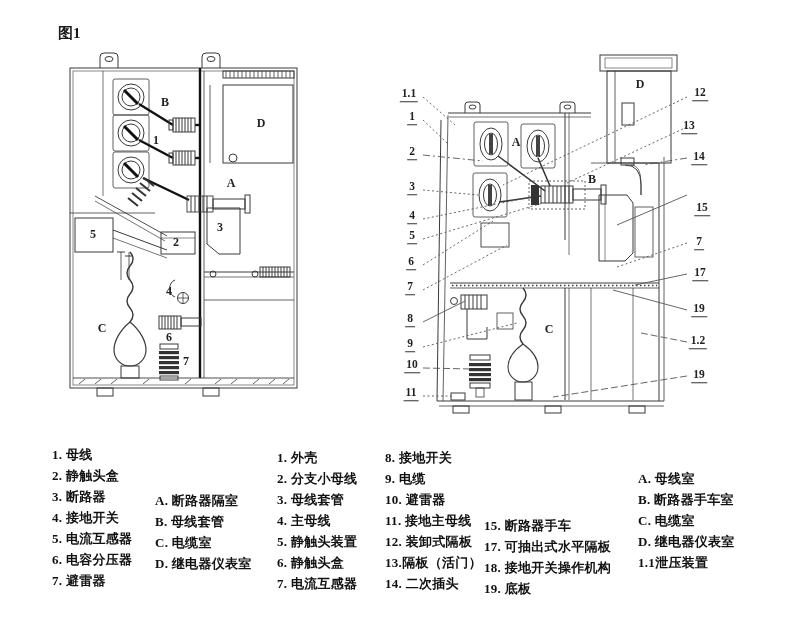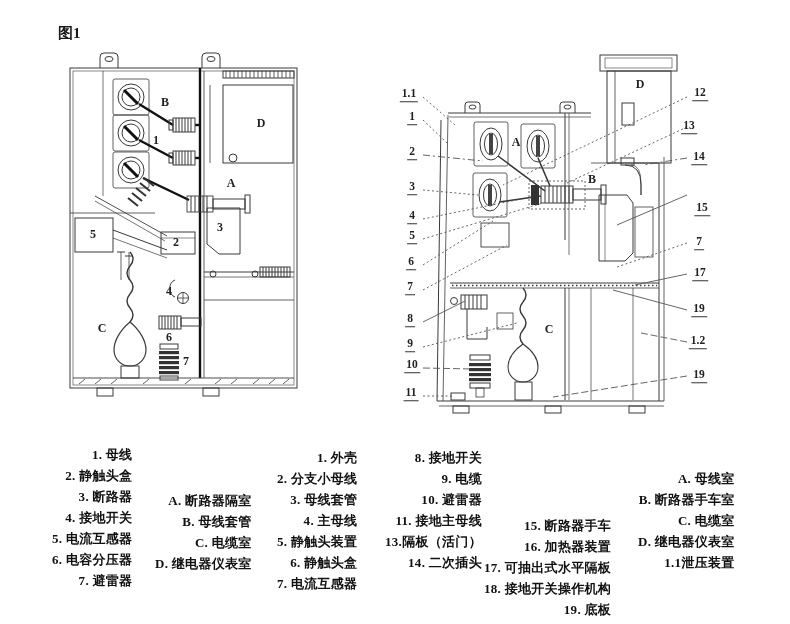--- a/index.html
+++ b/index.html
@@ -11,21 +11,21 @@
   .fig{position:absolute;}
   .fig svg{position:absolute;left:0;top:0;}
   .fig1{left:55px;top:48px;width:260px;height:355px;}
   .fig2{left:395px;top:45px;width:335px;height:380px;}
   .plabel{position:absolute;transform:translate(-50%,-50%);font-size:12px;font-weight:700;
           color:#222;white-space:nowrap;line-height:1;}
   .callout{position:absolute;transform:translate(-50%,-50%);font-size:11.5px;font-weight:600;
            color:#222;border-bottom:1.2px solid #333;padding:0 2px 1px 2px;white-space:nowrap;line-height:1;}
   .legend-col{position:absolute;font-size:13px;font-weight:bold;line-height:21px;
               white-space:nowrap;letter-spacing:0.3px;color:#111;}
-  .legend-col div{height:21px;text-align:right;}
+  .legend-col div{height:21px;}
 </style>
 </head>
 <body>
 
 <div class="page">
 
   <div class="title fig1-title">图1</div>
 
   <div class="fig fig1">
     <svg width="260" height="355" viewBox="0 0 260 355">
@@ -409,26 +409,26 @@
     <div>4. 主母线</div>
     <div>5. 静触头装置</div>
     <div>6. 静触头盒</div>
     <div>7. 电流互感器</div>
   </div>
   <div class="legend-col" style="left:385px;top:447px">
     <div>8. 接地开关</div>
     <div>9. 电缆</div>
     <div>10. 避雷器</div>
     <div>11. 接地主母线</div>
+    <div>12. 装卸式隔板</div>
     <div>13.隔板（活门）</div>
     <div>14. 二次插头</div>
   </div>
   <div class="legend-col" style="left:484px;top:515px">
     <div>15. 断路器手车</div>
-    <div>16. 加热器装置</div>
     <div>17. 可抽出式水平隔板</div>
     <div>18. 接地开关操作机构</div>
     <div>19. 底板</div>
   </div>
   <div class="legend-col" style="left:638px;top:468px">
     <div>A. 母线室</div>
     <div>B. 断路器手车室</div>
     <div>C. 电缆室</div>
     <div>D. 继电器仪表室</div>
     <div>1.1泄压装置</div>

